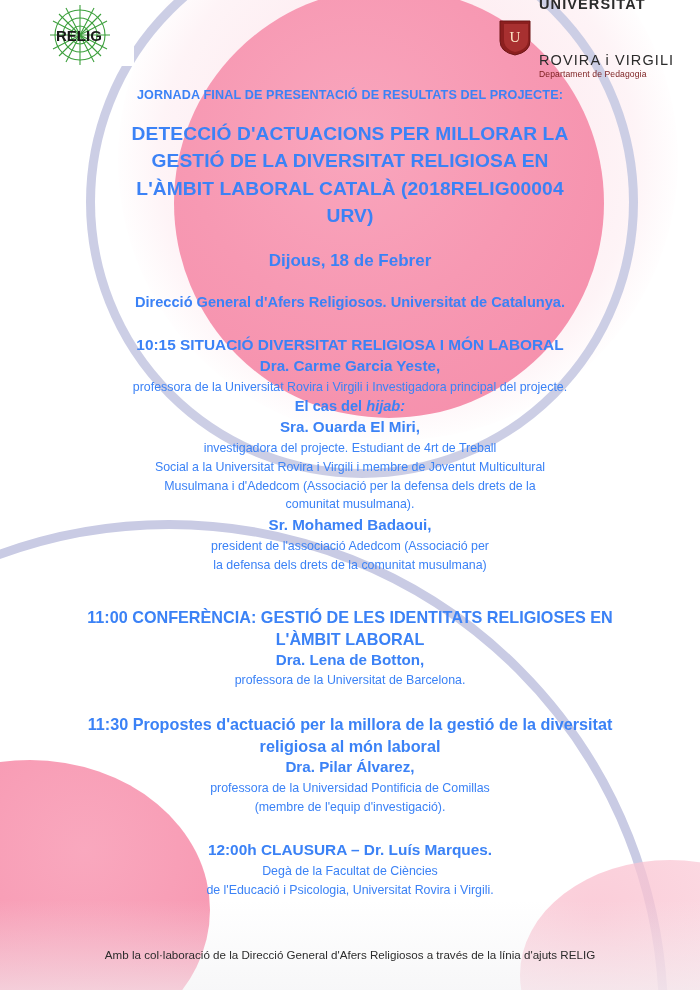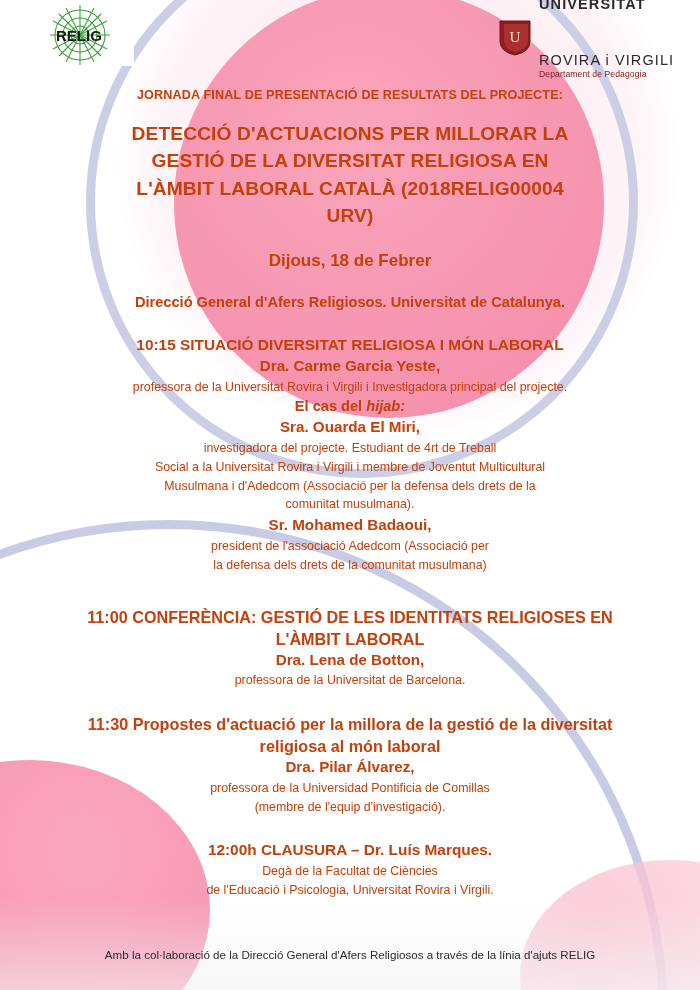--- a/index.html
+++ b/index.html
@@ -99,21 +99,21 @@
   }
   .urv-l3 {
     font-size: 8.6px; color: #7a1d1d; margin-top: 2px; letter-spacing: .1px;
   }
 
   
   .content {
     position: absolute;
     left: 0; top: 0; width: 700px;
     text-align: center;
-    color: #c2410c;
+    color: #3b82f6;
   }
   .kicker {
     margin: 88px 0 0 0;
     font-size: 12.6px;
     font-weight: bold;
     letter-spacing: .15px;
   }
   .title {
     margin: 18px auto 8px auto;
     width: 470px;

